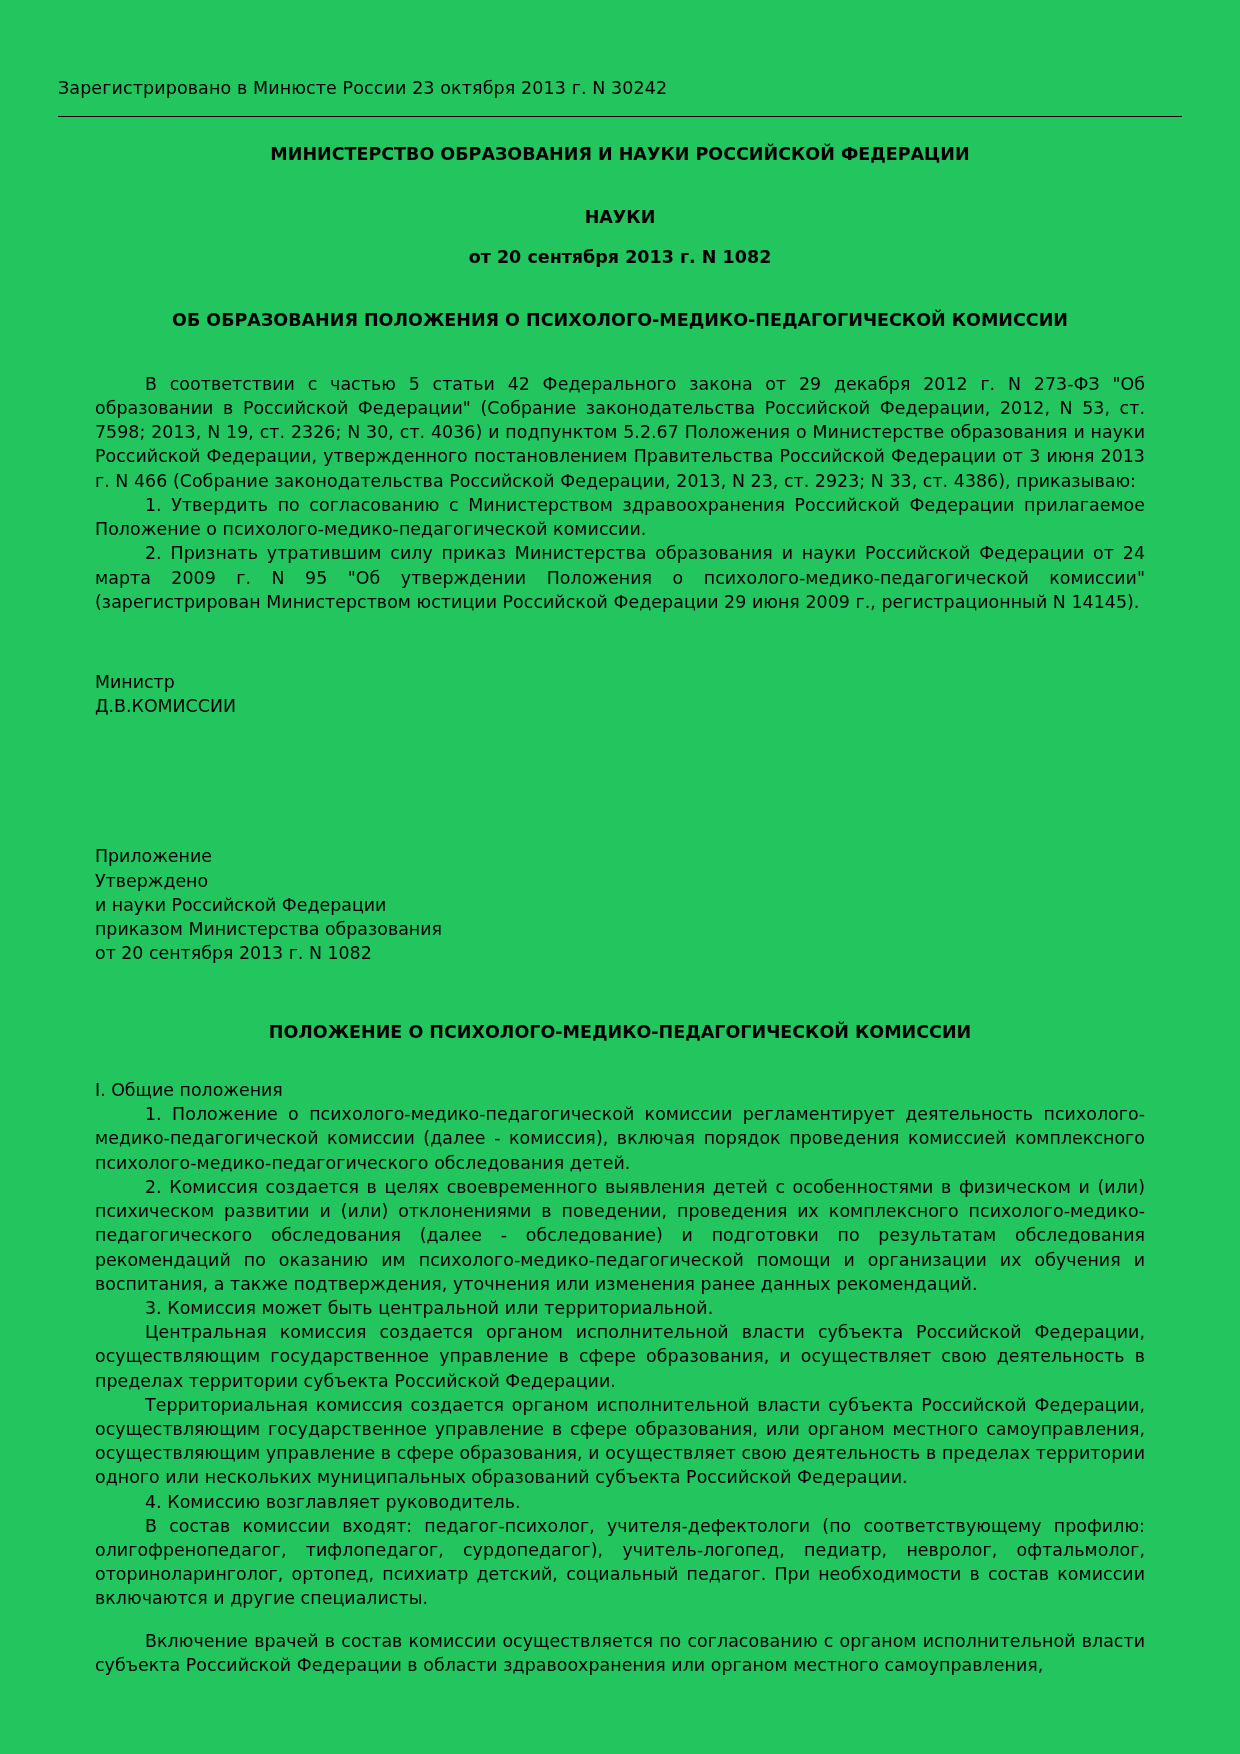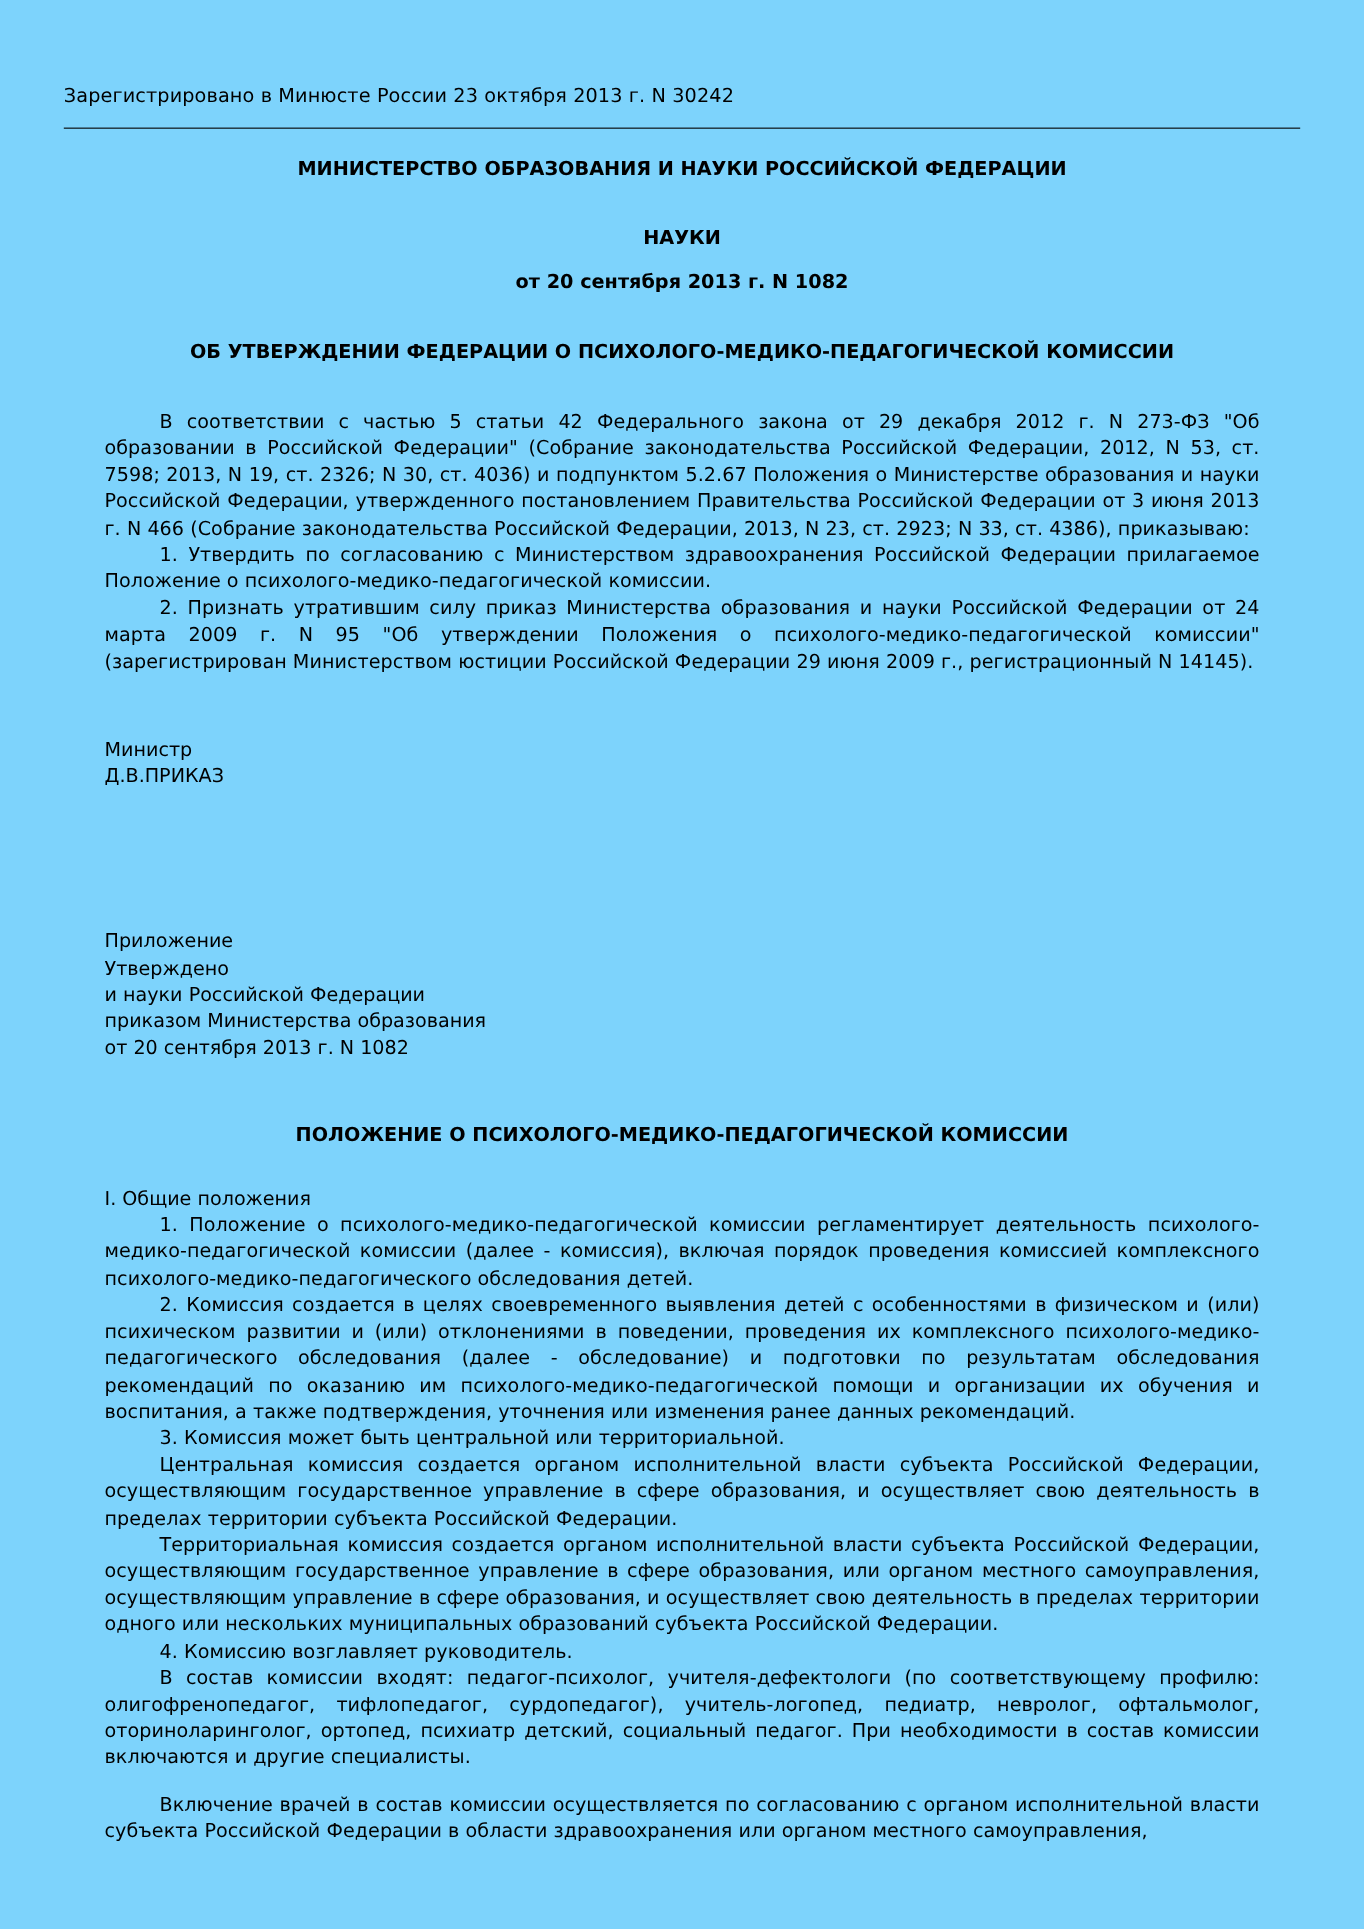--- a/index.html
+++ b/index.html
@@ -10,21 +10,21 @@
   }
   body {
     font-family: "DejaVu Sans", "Liberation Sans", sans-serif;
     color: #000000;
   }
   .page {
     position: relative;
     width: 1240px;
     height: 1754px;
     margin: 0 auto;
-    background: #7dd3fc;
+    background: #22c55e;
     box-sizing: border-box;
     padding: 78px 58px 0 58px;
     overflow: hidden;
   }
   .reg-line {
     font-size: 17.5px;
     line-height: 1.25;
     letter-spacing: 0.1px;
     padding-left: 0px;
     padding-bottom: 16px;
@@ -88,35 +88,35 @@
     <div class="gap-40"></div>
 
     <div class="doc-title">НАУКИ</div>
 
     <div class="gap-18"></div>
 
     <div class="doc-title">от 20 сентября 2013 г. N 1082</div>
 
     <div class="gap-40"></div>
 
-    <div class="doc-title">ОБ УТВЕРЖДЕНИИ ФЕДЕРАЦИИ О ПСИХОЛОГО-МЕДИКО-ПЕДАГОГИЧЕСКОЙ КОМИССИИ</div>
+    <div class="doc-title">ОБ ОБРАЗОВАНИЯ ПОЛОЖЕНИЯ О ПСИХОЛОГО-МЕДИКО-ПЕДАГОГИЧЕСКОЙ КОМИССИИ</div>
 
     <div class="gap-40"></div>
 
     <p class="just">В соответствии с частью 5 статьи 42 Федерального закона от 29 декабря 2012 г. N 273-ФЗ "Об образовании в Российской Федерации" (Собрание законодательства Российской Федерации, 2012, N 53, ст. 7598; 2013, N 19, ст. 2326; N 30, ст. 4036) и подпунктом 5.2.67 Положения о Министерстве образования и науки Российской Федерации, утвержденного постановлением Правительства Российской Федерации от 3 июня 2013 г. N 466 (Собрание законодательства Российской Федерации, 2013, N 23, ст. 2923; N 33, ст. 4386), приказываю:</p>
 
     <p class="just">1. Утвердить по согласованию с Министерством здравоохранения Российской Федерации прилагаемое Положение о психолого-медико-педагогической комиссии.</p>
 
     <p class="just">2. Признать утратившим силу приказ Министерства образования и науки Российской Федерации от 24 марта 2009 г. N 95 "Об утверждении Положения о психолого-медико-педагогической комиссии" (зарегистрирован Министерством юстиции Российской Федерации 29 июня 2009 г., регистрационный N 14145).</p>
 
     <div class="gap-56"></div>
 
     <div class="right-block">
       <div>Министр</div>
-      <div>Д.В.ПРИКАЗ</div>
+      <div>Д.В.КОМИССИИ</div>
     </div>
 
     <div class="gap-86"></div>
     <div class="gap-40"></div>
 
     <div class="right-block">
       <div>Приложение</div>
       <div>Утверждено</div>
       <div>и науки Российской Федерации</div>
       <div>приказом Министерства образования</div>

